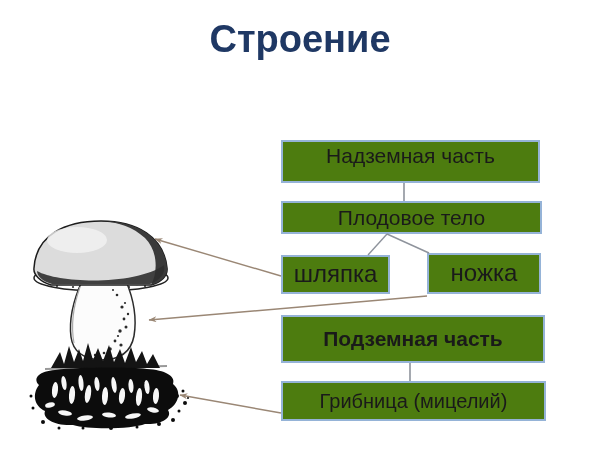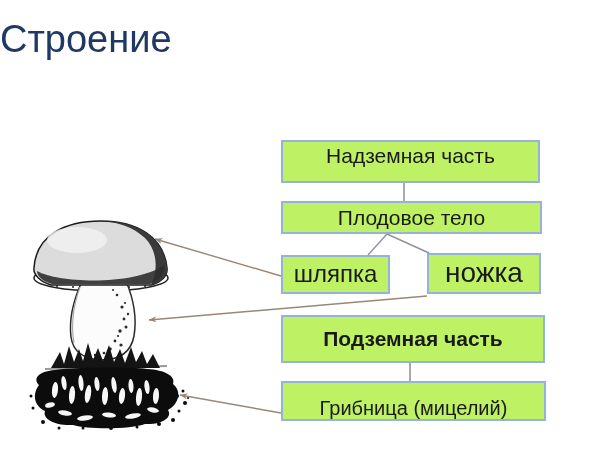--- a/index.html
+++ b/index.html
@@ -8,45 +8,46 @@
     width: 600px;
     height: 450px;
     background: #ffffff;
     overflow: hidden;
     font-family: "Liberation Sans", sans-serif;
   }
   #title {
     position: absolute;
     left: 0; top: 16px;
     width: 600px;
+    text-align: center;
     color: #1f3864;
-    font-weight: normal;
+    font-weight: bold;
     font-size: 38px;
     line-height: 46px;
   }
   #title span { display: block; }
   .dbox {
     position: absolute;
     border: 2px solid #95b3d7;
-    background: #bef264;
+    background: #4d7c0f;
     box-sizing: border-box;
     display: flex;
     align-items: center;
     justify-content: center;
     color: #1a1a1a;
     font-size: 21px;
     line-height: 1.1;
     white-space: nowrap;
   }
   #box-above { left: 281px; top: 140px; width: 259px; height: 43px; align-items: flex-start; padding-top: 2px; }
   #box-fruit { left: 281px; top: 201px; width: 261px; height: 33px; }
   #box-cap   { left: 281px; top: 255px; width: 109px; height: 39px; font-size: 24px; }
-  #box-stalk { left: 427px; top: 253px; width: 114px; height: 41px; font-size: 28px; }
+  #box-stalk { left: 427px; top: 253px; width: 114px; height: 41px; font-size: 24px; }
   #box-under { left: 281px; top: 315px; width: 264px; height: 48px; font-weight: bold; }
-  #box-myc   { left: 281px; top: 381px; width: 265px; height: 40px; font-size: 20px; align-items: flex-end; }
+  #box-myc   { left: 281px; top: 381px; width: 265px; height: 40px; font-size: 20px; }
   svg.layer { position: absolute; pointer-events: none; }
   #connectors { left: 0; top: 0; }
   #mushroom { left: 25px; top: 215px; }
 </style>
 </head>
 <body>
 
 <div id="slide">
 
   <div id="title">

